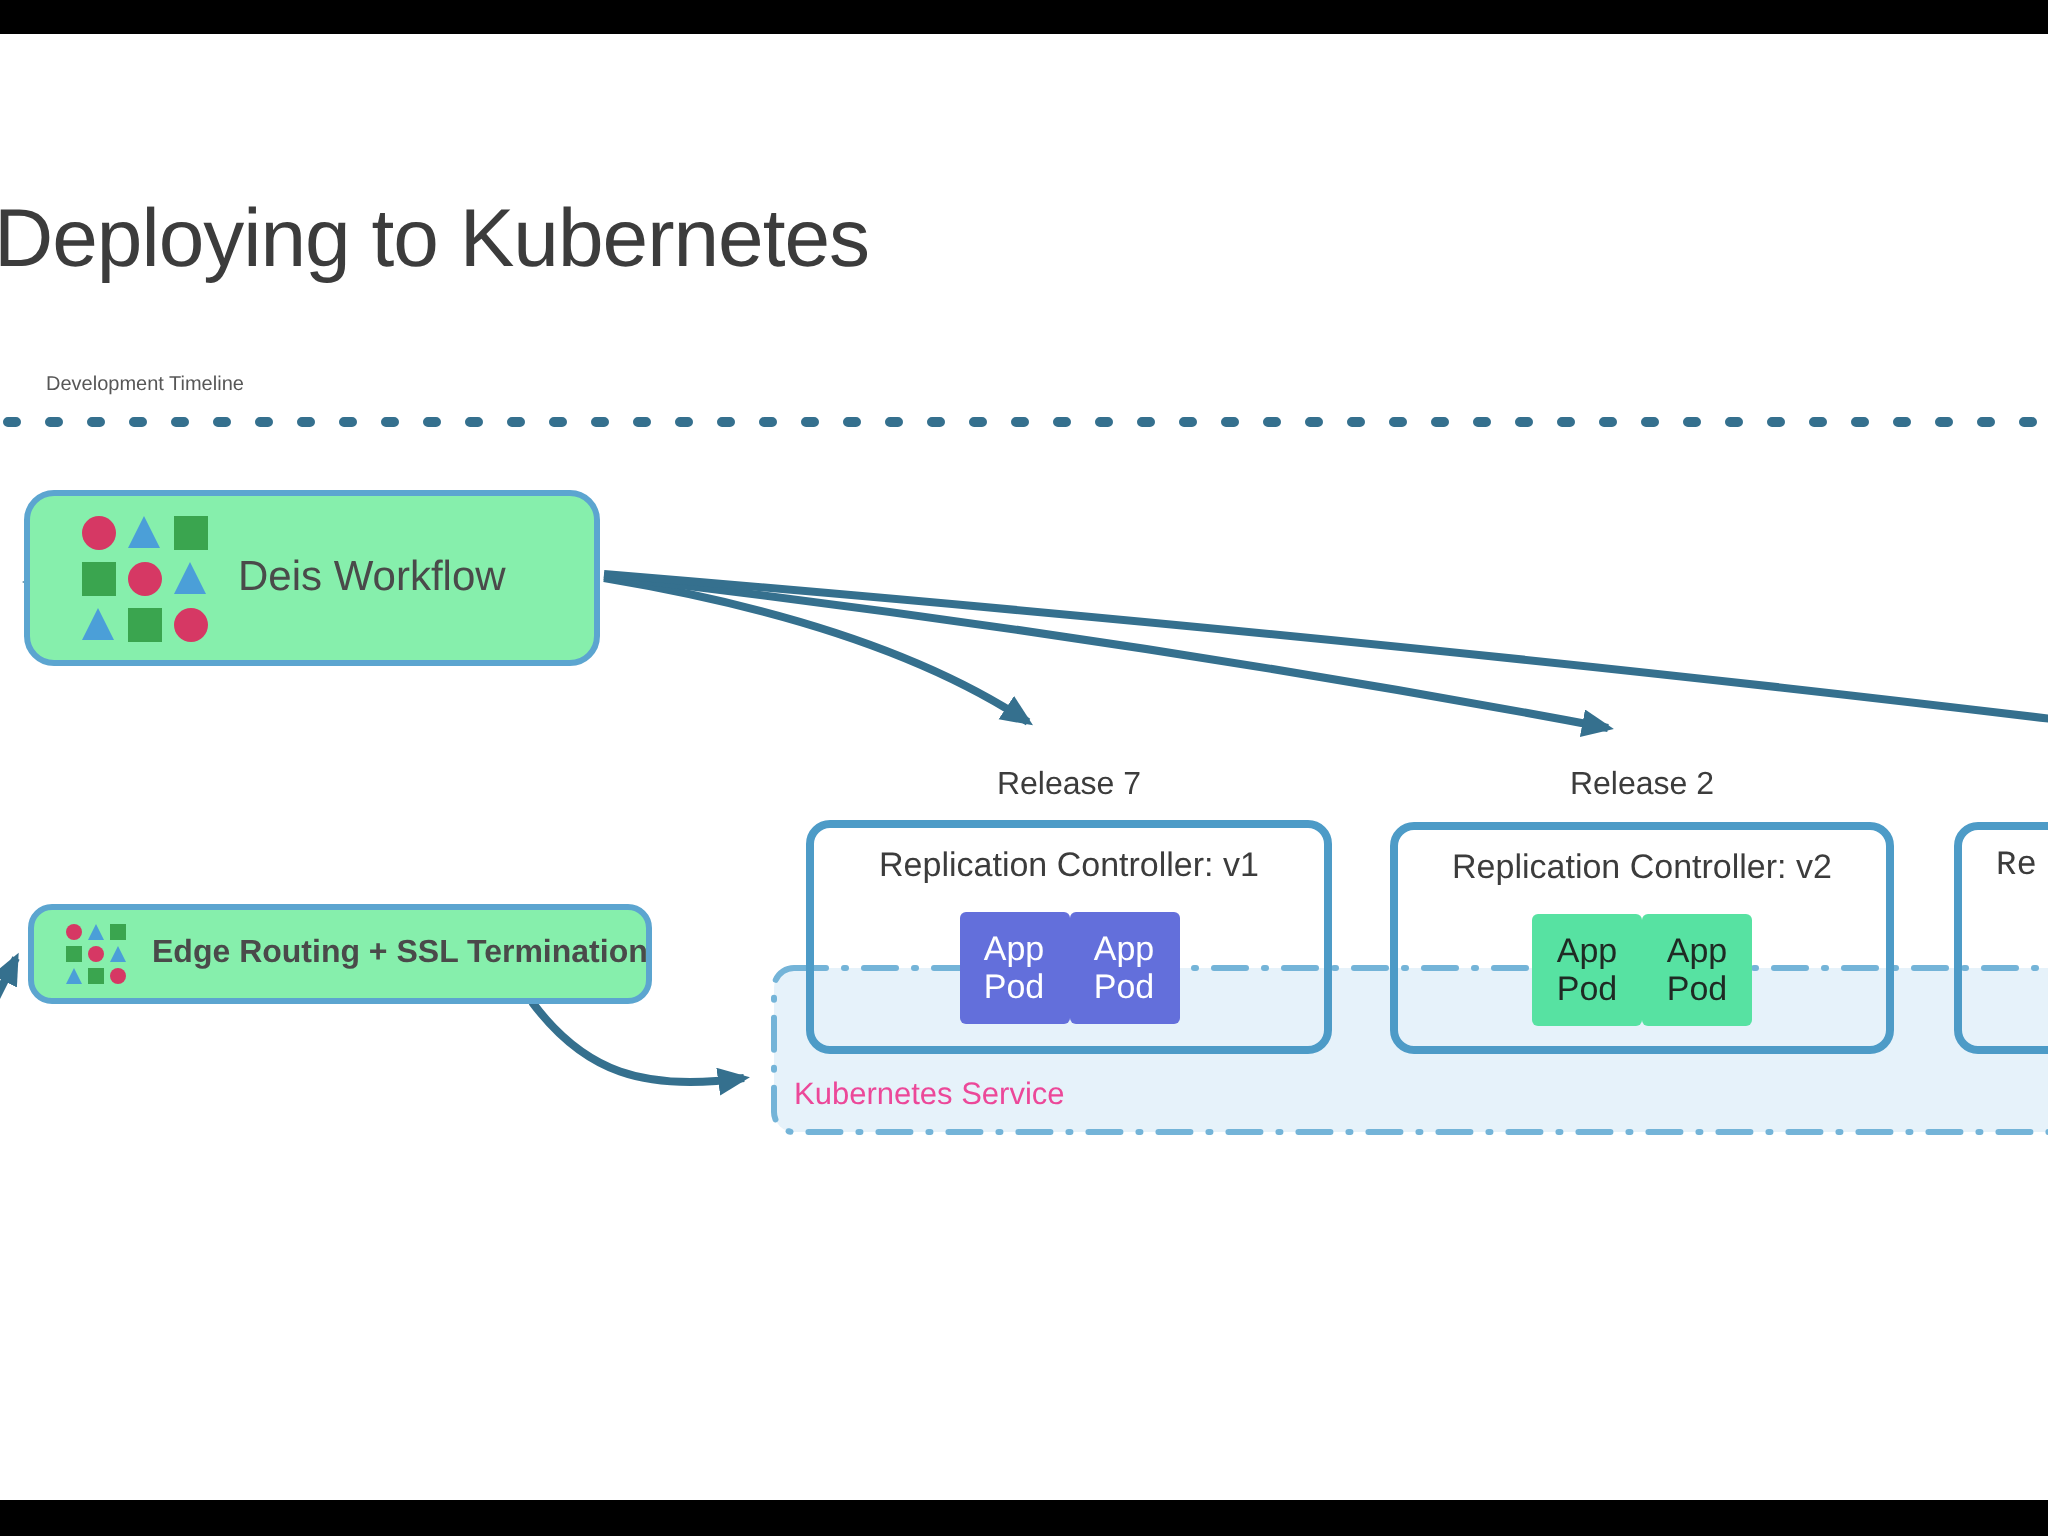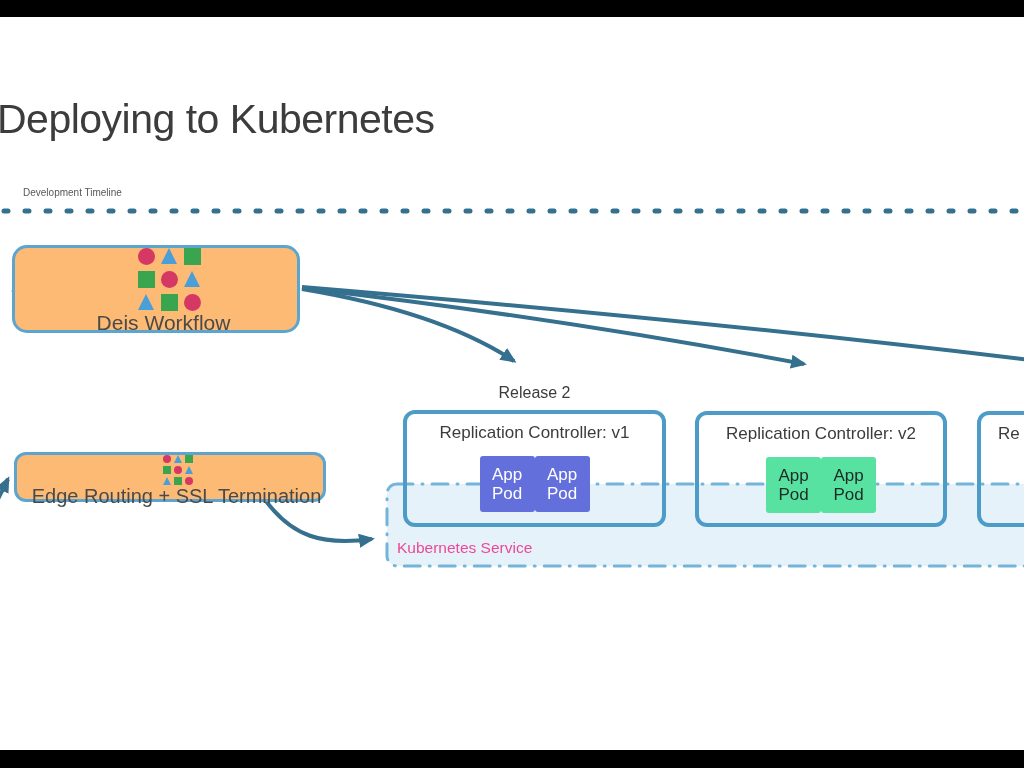--- a/index.html
+++ b/index.html
@@ -22,28 +22,28 @@
     position:absolute;left:23px;top:187px;font-size:10px;color:var(--textGray);z-index:2;
   }
 
   .overlay{position:absolute;left:0;top:0;width:1024px;height:768px;z-index:1;}
   .timeline-line{stroke:var(--teal);stroke-width:5;stroke-linecap:round;stroke-dasharray:4 17;}
   .k8s-rect{fill:var(--k8sFill);stroke:var(--k8sBorder);stroke-width:3;stroke-linecap:round;stroke-dasharray:16 9 1 9;}
   .arrow{fill:none;stroke:var(--teal);stroke-width:4;}
   .ah{fill:var(--teal);}
 
   .node{
-    position:absolute;background:#fdba74;border:3px solid var(--lightBorder);
-    border-radius:15px;display:flex;align-items:center;z-index:2;box-sizing:border-box;flex-direction:column;
+    position:absolute;background:#86efac;border:3px solid var(--lightBorder);
+    border-radius:15px;display:flex;align-items:center;z-index:2;box-sizing:border-box;
   }
   .deis-box{left:12px;top:245px;width:288px;height:88px;}
   .edge-box{left:14px;top:452px;width:312px;height:50px;border-radius:12px;}
   .node-label{color:#4a4a4a;white-space:nowrap;}
   .deis-box .node-label{font-size:21px;margin-left:15px;}
-  .edge-box .node-label{font-size:20px;margin-left:13px;}
+  .edge-box .node-label{font-size:16px;margin-left:13px;font-weight:bold;}
 
   .logo-grid{display:grid;grid-template-columns:repeat(3,17px);grid-auto-rows:17px;gap:6px;margin-left:26px;}
   .logo-grid.small{grid-template-columns:repeat(3,8px);grid-auto-rows:8px;gap:3px;margin-left:16px;}
   .shape{display:block;width:100%;height:100%;}
   .sq-green{background:var(--iconGreen);}
   .ci-red{background:var(--iconRed);border-radius:50%;}
   .tri-blue{width:0;height:0;background:none;border-left:8.5px solid transparent;border-right:8.5px solid transparent;border-bottom:16px solid var(--iconBlue);}
   .logo-grid.small .tri-blue{border-left-width:4px;border-right-width:4px;border-bottom-width:8px;}
 
   .release-label{
@@ -54,21 +54,21 @@
 
   .release-box{
     position:absolute;background:transparent;border:4px solid var(--releaseBorder);
     border-radius:12px;box-sizing:border-box;z-index:2;
     display:flex;flex-direction:column;align-items:center;
   }
   .release-box.r1{left:403px;top:410px;width:263px;height:117px;}
   .release-box.r2{left:695px;top:411px;width:252px;height:116px;}
   .release-box.r3{left:977px;top:411px;width:263px;height:116px;align-items:flex-start;}
   .controller-label{font-size:17px;color:var(--textDark);margin-top:9px;white-space:nowrap;}
-  .release-box.r3 .controller-label{margin-left:17px;}
+  .release-box.r3 .controller-label{margin-left:17px;font-family:Liberation Mono, monospace;}
   .pods{display:flex;margin-top:13px;}
   .pod{
     width:55px;height:56px;border-radius:3px;display:flex;align-items:center;justify-content:center;
     text-align:center;font-size:17px;line-height:1.12;
   }
   .pod.purple{background:var(--podPurple);color:#ffffff;}
   .pod.green{background:var(--podGreen);color:#1f2a24;}
 
   .k8s-label{position:absolute;left:397px;top:539px;font-size:15.5px;color:#ec4899;z-index:2;}
 </style>
@@ -119,21 +119,22 @@
       <span class="shape sq-green"></span>
       <span class="shape ci-red"></span>
       <span class="shape tri-blue"></span>
       <span class="shape tri-blue"></span>
       <span class="shape sq-green"></span>
       <span class="shape ci-red"></span>
     </span>
     <span class="node-label">Edge Routing + SSL Termination</span>
   </div>
 
-  <div class="release-label r1">Release 2</div>
+  <div class="release-label r1">Release 7</div>
+  <div class="release-label r2">Release 2</div>
 
   <div class="release-box r1">
     <div class="controller-label">Replication Controller: v1</div>
     <div class="pods">
       <div class="pod purple">App Pod</div>
       <div class="pod purple">App Pod</div>
     </div>
   </div>
 
   <div class="release-box r2">

